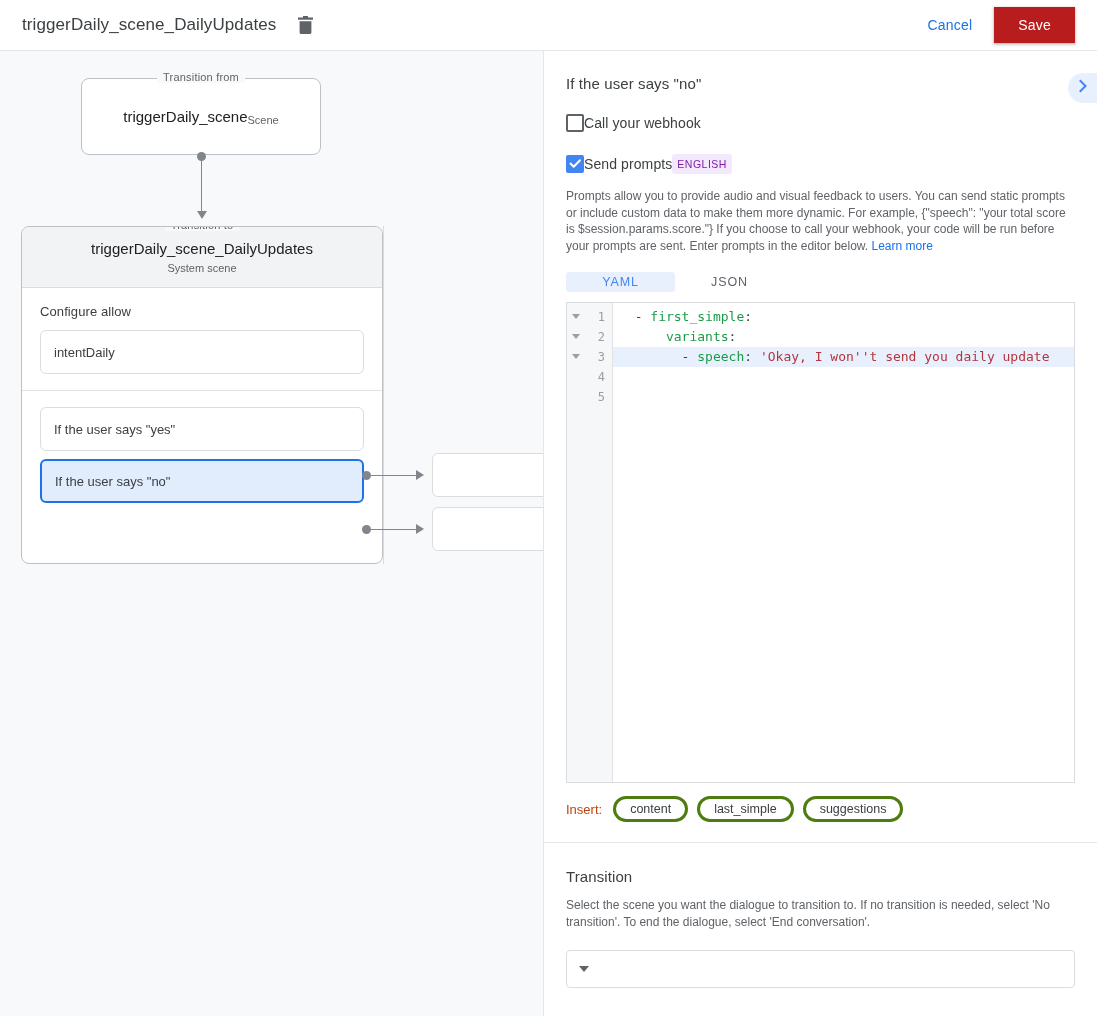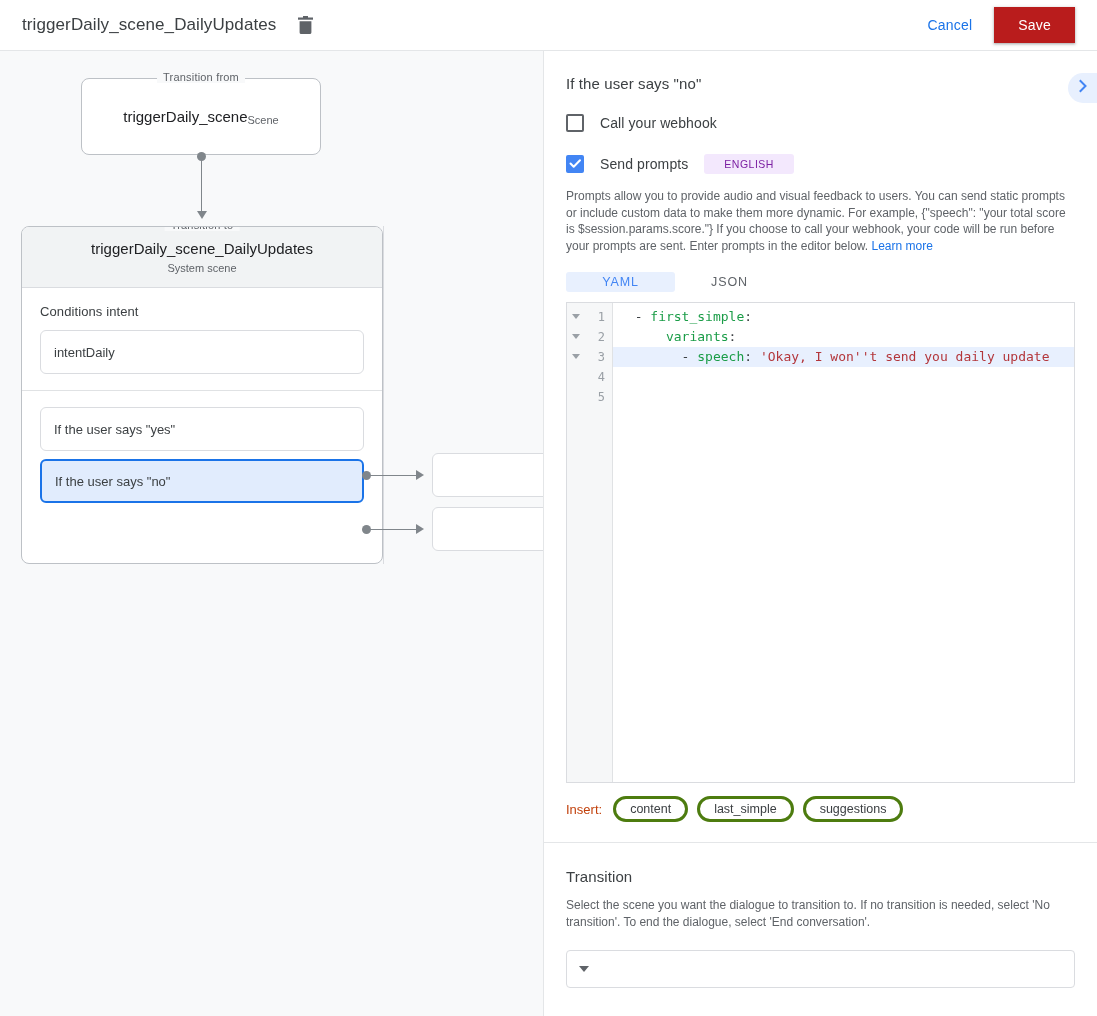--- a/index.html
+++ b/index.html
@@ -206,31 +206,29 @@
     border-radius: 2px;
     background: #ffffff;
     cursor: pointer;
     flex: 0 0 auto;
   }
   .cbx.checked {
     background: #4285f4; border-color: #4285f4;
     display: flex; align-items: center; justify-content: center;
   }
   .check-label {
-    margin-left: 16px;
     font-size: 14px; color: #3c4043; font-weight: 500;
     letter-spacing: .1px;
   }
   .lang-badge {
-    margin-left: 16px;
     background: #f3e8fd;
     color: #7b1fa2;
     font-size: 10.5px;
     letter-spacing: .5px;
-    padding: 4px 20px;
+    padding: 4px 5px;
     border-radius: 3px;
   }
 
   .help-text {
     margin-top: 14px;
     font-size: 12px;
     line-height: 16.5px;
     color: #5f6368;
   }
   .help-text a { color: #1a73e8; text-decoration: none; cursor: pointer; }
@@ -384,21 +382,21 @@
   <div class="conn-line-v" style="left:201px; top:105px; height:57px;"></div>
   <div class="conn-arrow-down" style="left:197px; top:160px;"></div>
 
   <div class="fieldset-card" id="card-to">
     <div class="fieldset-legend">Transition to</div>
     <div class="to-header">
       <div class="scene-name">triggerDaily_scene_DailyUpdates</div>
       <div class="scene-sub">System scene</div>
     </div>
     <div class="section">
-      <div class="section-label">Conditions intent</div>
+      <div class="section-label">Configure allow</div>
       <div class="node-box">intentDaily</div>
     </div>
     <div class="section">
       <div class="node-box">If the user says "yes"</div>
       <div class="node-box selected">If the user says "no"</div>
     </div>
   </div>
 
   <div class="stub-line-v"></div>
 

